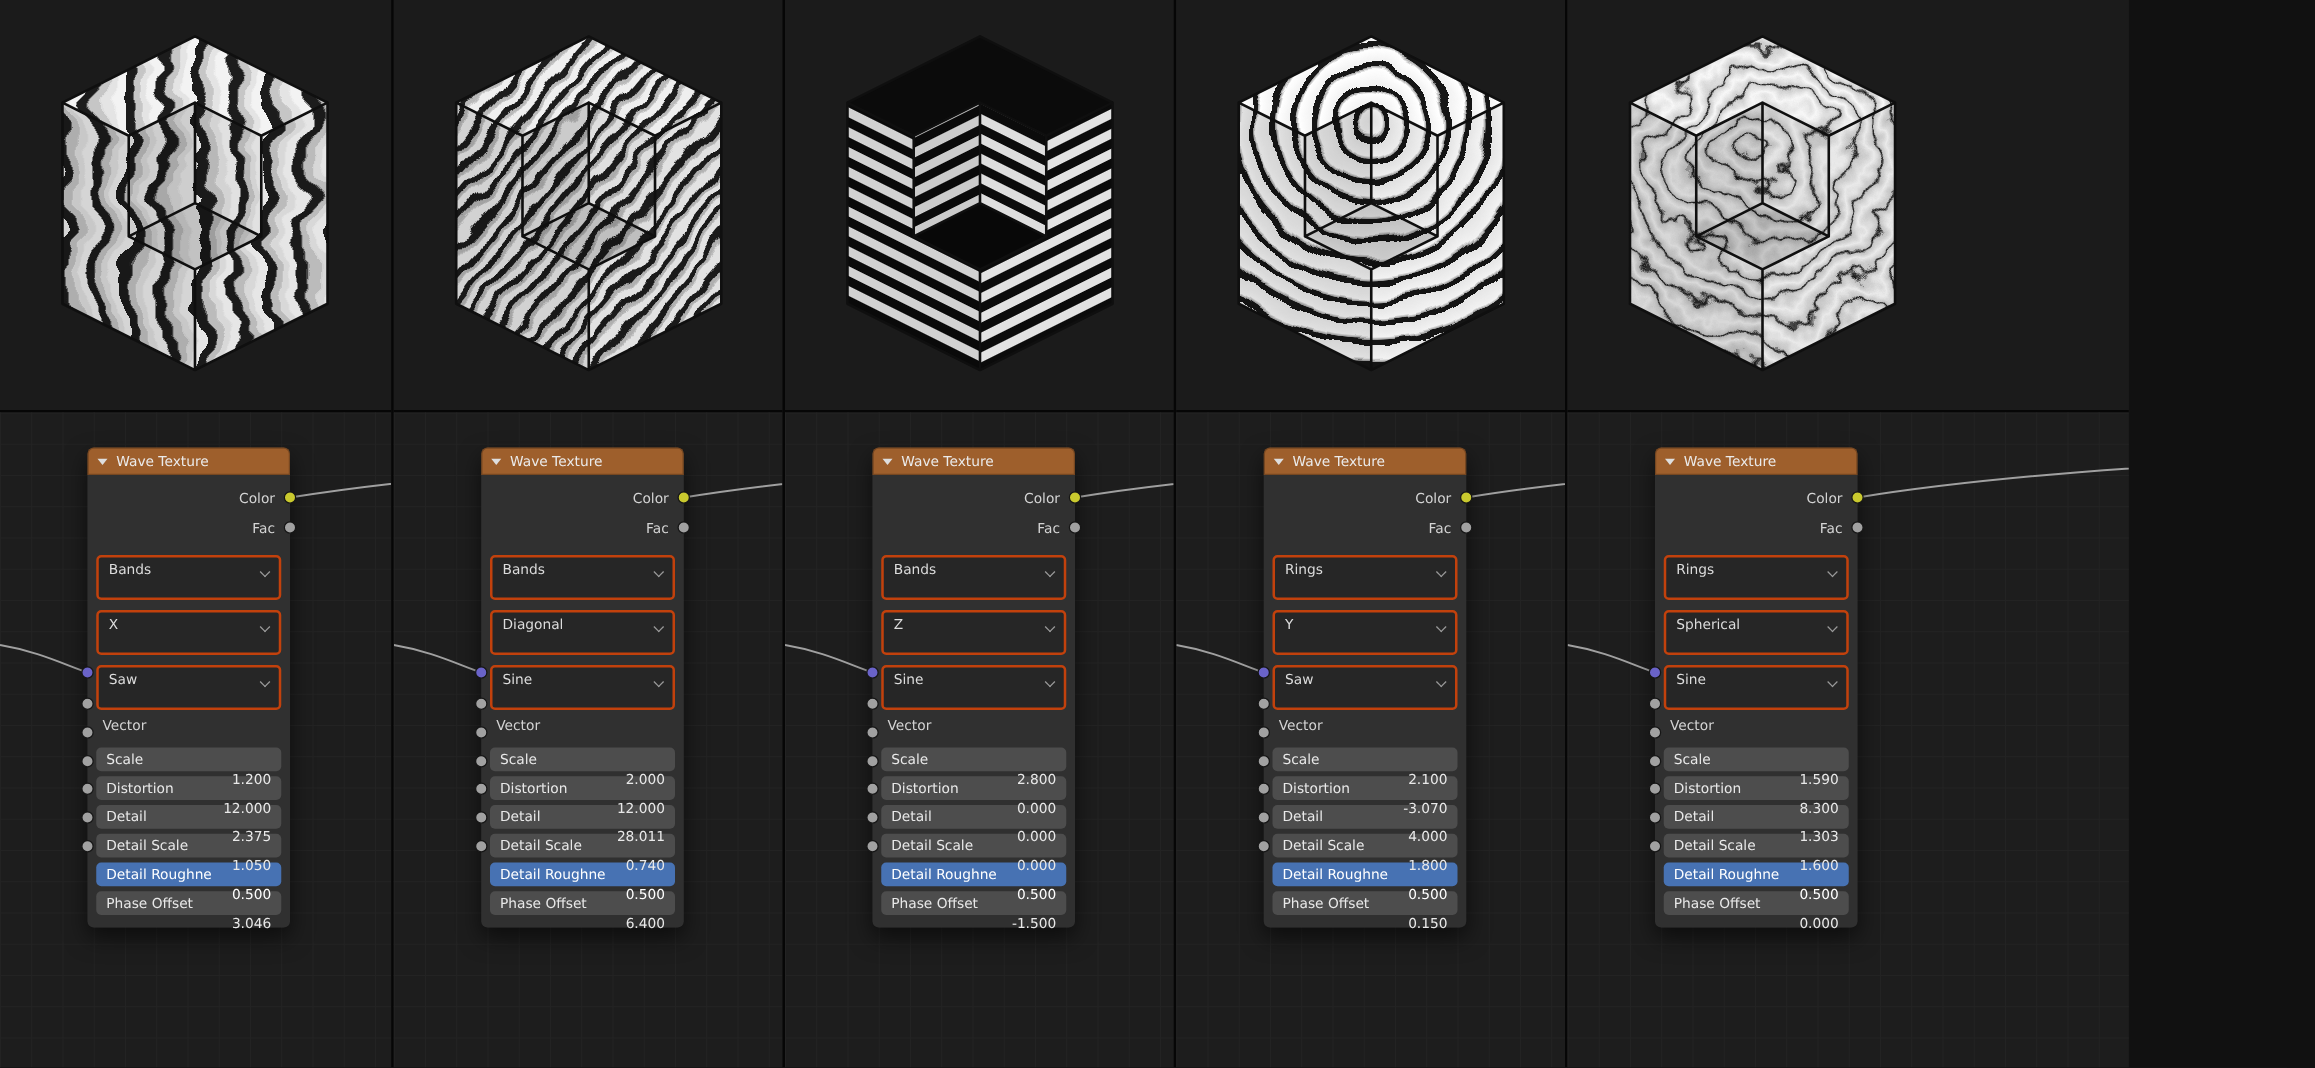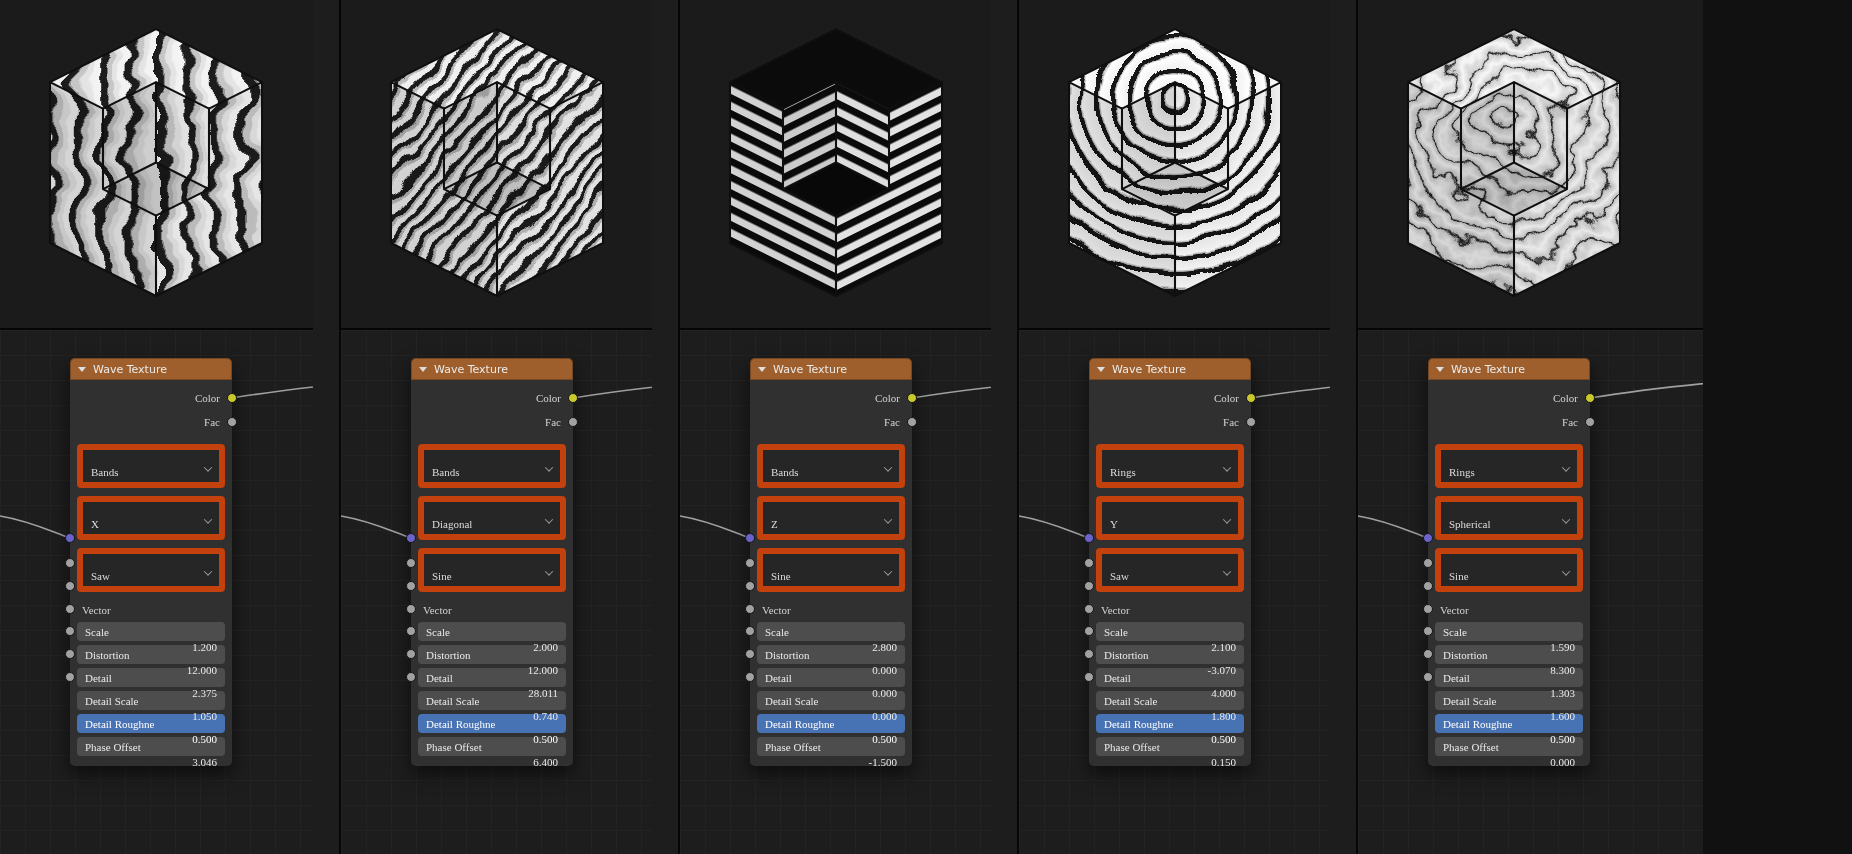--- a/index.html
+++ b/index.html
@@ -1,20 +1,20 @@
 <!DOCTYPE html>
 <html style="--node-header: #9e5f2c; --node-body: #303030; --field-bg: #4d4d4d; --field-highlight: #4772b3; --dropdown-bg: #262626; --socket-color-output: #c9c92e; --socket-fac: #a1a1a1; --socket-vector: #6a63c9; --socket-value: #a1a1a1; --wire: #a0a0a0; --editor-bg: #1d1d1d; --grid-line: #232323; --viewport-bg: #1b1b1b;"><head>
 <meta charset="utf-8">
 <style>
   * { box-sizing: border-box; margin: 0; padding: 0; }
   html, body { background: #111; }
   body { font-family: "DejaVu Sans", sans-serif; }
   #app {
     width: 1703px; height: 854px; overflow: hidden;
-    display: flex; background: var(--editor-bg, #1d1d1d); gap: 26px;
+    display: flex; background: var(--editor-bg, #1d1d1d);
   }
   .panel { position: relative; width: 313px; flex: 0 0 313px; display: flex; flex-direction: column; }
   .panel + .panel { border-left: 2px solid #060606; }
   .panel:last-child { width: 600px; flex: 0 0 600px; }
 
   .viewport {
     position: relative; height: 330px; flex: 0 0 330px;
     background: var(--viewport-bg, #1b1b1b);
     border-bottom: 2px solid #060606;
     overflow: hidden;
@@ -49,39 +49,38 @@
   .tri {
     width: 0; height: 0;
     border-left: 4px solid transparent; border-right: 4px solid transparent;
     border-top: 5px solid #dedede;
   }
   .node-body {
     position: relative;
     background: var(--node-body, #303030);
     border-radius: 0 0 5px 5px;
     padding: 6px 0 10px;
-    font-family: Liberation Serif, serif;
   }
   .out-row { height: 24px; display: flex; align-items: center; justify-content: flex-end; padding-right: 12px; color: #d4d4d4; }
 
   .dropdown {
     margin: 8px 7px 0; height: 19px;
     background: var(--dropdown-bg, #262626);
-    border: 6px solid #c2410c; border-radius: 4px;
-    display: flex; align-items: flex-start; justify-content: space-between;
+    border: 2px solid #c2410c; border-radius: 4px;
+    display: flex; align-items: flex-end; justify-content: space-between;
     padding: 16px 8px; color: #dcdcdc; cursor: default;
   }
   .dropdown.first { margin-top: 10px; }
   .chev {
     width: 6px; height: 6px;
     border-right: 1.6px solid #9a9a9a; border-bottom: 1.6px solid #9a9a9a;
     transform: rotate(45deg) translate(-1px,-1px);
   }
 
-  .vector-row { margin-top: 6px; height: 18px; display: flex; align-items: flex-end; padding-left: 12px; color: #d4d4d4; }
+  .vector-row { margin-top: 6px; height: 18px; display: flex; align-items: flex-start; padding-left: 12px; color: #d4d4d4; }
 
   .field {
     margin: 4px 7px 0; height: 19px; border-radius: 4px;
     background: var(--field-bg, #4d4d4d);
     display: flex; align-items: center; justify-content: space-between;
     padding: 0 8px; color: #e9e9e9;
   }
   .field.first { margin-top: 6px; }
   .field.hl { background: var(--field-highlight, #4772b3); color: #fff; }
   .field .val { text-align: center; margin-top: 31px; }

